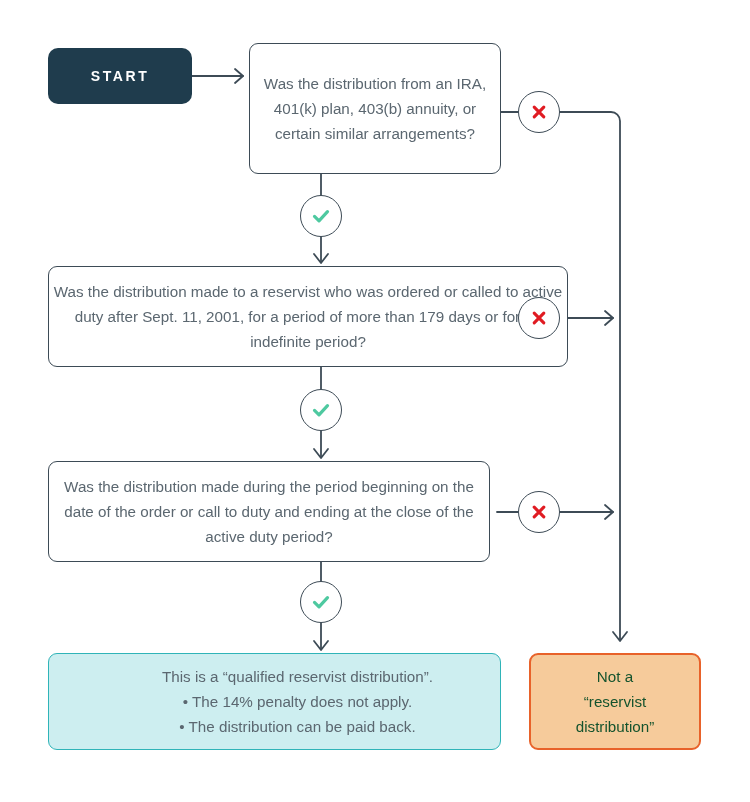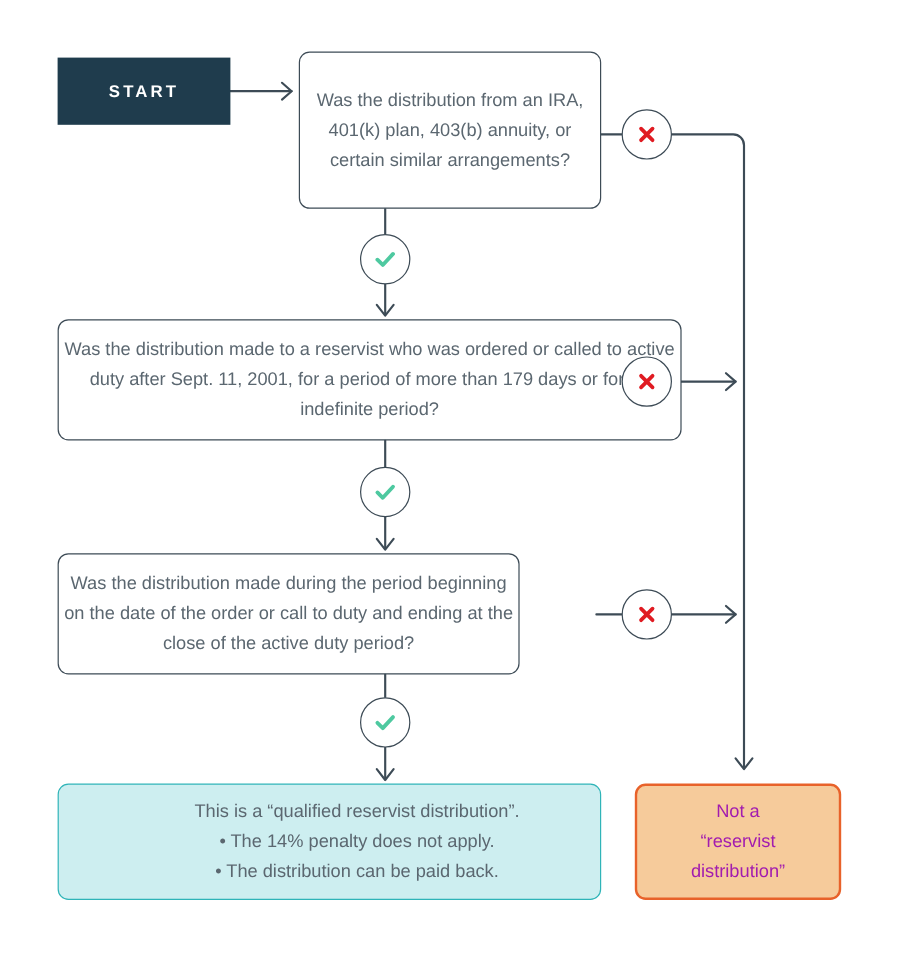--- a/index.html
+++ b/index.html
@@ -34,40 +34,40 @@
     text-align: center;
   }
 
   
   .start-pill {
     left: 48px;
     top: 48px;
     width: 144px;
     height: 56px;
     background: #1f3c4d;
-    border-radius: 0;
+    border-radius: 10px;
     color: #ffffff;
     font-size: 14px;
     font-weight: bold;
     letter-spacing: 2.6px;
   }
 
   
   .qbox {
     background: #ffffff;
     border: 1.6px solid #3d4b56;
     border-radius: 9px;
     color: #5b6770;
     font-size: 15.2px;
     line-height: 25px;
     padding: 6px 4px;
   }
   .qbox-1 { left: 249px; top: 43px;  width: 252px; height: 131px; }
   .qbox-2 { left: 48px;  top: 266px; width: 520px; height: 101px; }
-  .qbox-3 { left: 48px;  top: 461px; width: 385px; height: 101px; }
+  .qbox-3 { left: 48px;  top: 461px; width: 442px; height: 101px; }
 
   
   .result-yes {
     left: 48px;
     top: 653px;
     width: 453px;
     height: 97px;
     background: #cdeef0;
     border: 1.6px solid #2fb4b8;
     border-radius: 9px;
@@ -77,21 +77,21 @@
     padding-left: 46px;
   }
   .result-no {
     left: 529px;
     top: 653px;
     width: 172px;
     height: 97px;
     background: #f6cb9b;
     border: 2px solid #e8622a;
     border-radius: 9px;
-    color: #a21caf;
+    color: #14532d;
     font-size: 15.2px;
     line-height: 25px;
   }
   .result-lines { display: block; }
   .result-lines > div { white-space: nowrap; }
 
   
   .badge {
     position: absolute;
     width: 42px;

